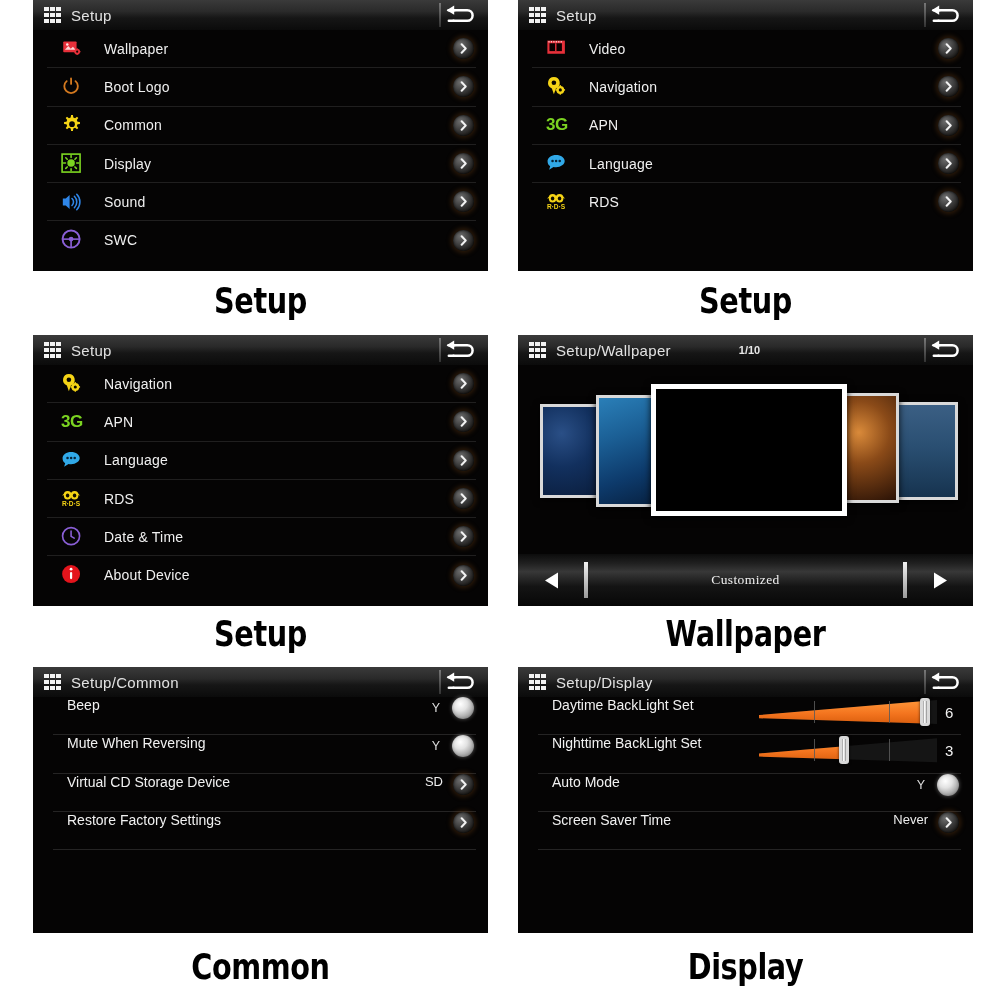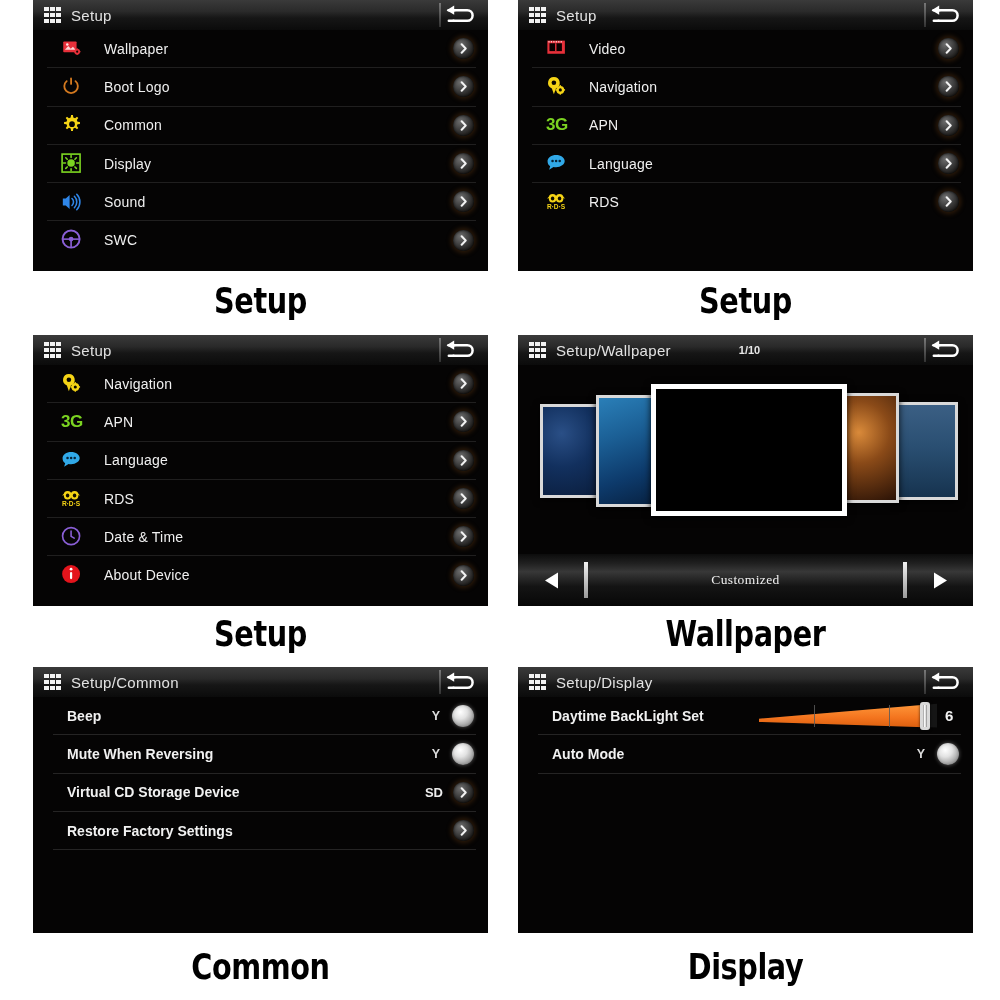--- a/index.html
+++ b/index.html
@@ -69,23 +69,23 @@
     display:flex;align-items:center;justify-content:center;margin-right:2px;
   }
   .chev svg{display:block;}
   .knob{
     width:22px;height:22px;border-radius:50%;flex:0 0 auto;margin-right:2px;
     background:radial-gradient(circle at 38% 32%,#ffffff 0%,#e2e2e2 34%,#a9a9a9 66%,#6d6d6d 100%);
     box-shadow:0 0 4px rgba(255,255,255,.35), inset 0 0 3px rgba(0,0,0,.25);
   }
   
   .row2{
-    position:relative;display:flex;align-items:center;height:37.3px;
+    position:relative;display:flex;align-items:flex-start;height:37.3px;
     border-bottom:1px solid rgba(255,255,255,.13);
-    margin:0 12px 0 20px;padding-left:14px;font-weight:bold;
+    margin:0 12px 0 20px;padding-left:14px;
   }
   .row2 .lbl{font-size:14px;color:#f1f1f1;}
   .row2 .val{margin-left:auto;font-size:13px;color:#ededed;margin-right:10px;}
   .yknob{display:flex;align-items:center;gap:12px;margin-left:auto;}
   .ytxt{font-size:12.5px;color:#dcdcdc;}
   
   .sliderwrap{
     margin-left:auto;display:flex;align-items:center;gap:8px;
     position:relative;height:30px;
   }
@@ -701,22 +701,44 @@
               <span class="wedge-bg"></span>
               <span class="wedge-fill" style="width:93%;-webkit-clip-path:polygon(0% 62%,100% 8.059999999999999%,100% 94.46%,0% 74%);clip-path:polygon(0% 62%,100% 8.059999999999999%,100% 94.46%,0% 74%);"></span>
               <span class="tick" style="left:31%"></span>
               <span class="tick" style="left:73%"></span>
               <span class="thumb" style="left:calc(93% - 5px)"></span>
             </span>
             <span class="snum">6</span>
           </span>
         </div>
         <div class="row2">
+          <span class="lbl">Nighttime BackLight Set</span>
+          <span class="sliderwrap">
+            <span class="slider">
+              <span class="wedge-bg"></span>
+              <span class="wedge-fill" style="width:48%;-webkit-clip-path:polygon(0% 62%,100% 34.16%,100% 84.56%,0% 74%);clip-path:polygon(0% 62%,100% 34.16%,100% 84.56%,0% 74%);"></span>
+              <span class="tick" style="left:31%"></span>
+              <span class="tick" style="left:73%"></span>
+              <span class="thumb" style="left:calc(48% - 5px)"></span>
+            </span>
+            <span class="snum">3</span>
+          </span>
+        </div>
+        <div class="row2">
           <span class="lbl">Auto Mode</span>
           <span class="yknob">
             <span class="ytxt">Y</span>
             <span class="knob"></span>
+          </span>
+        </div>
+        <div class="row2">
+          <span class="lbl">Screen Saver Time</span>
+          <span class="val">Never</span>
+          <span class="chev">
+            <svg width="11" height="11" viewBox="0 0 12 12">
+              <path d="M4 1.4L8.4 6 4 10.6" fill="none" stroke="#f2f2f2" stroke-width="2.2" stroke-linecap="round" stroke-linejoin="round"></path>
+            </svg>
           </span>
         </div>
       </div>
     </div>
     <div class="cap" style="left: 518px; top: 947px; width: 455px;">Display</div>
   </div>
 
 </body></html>

